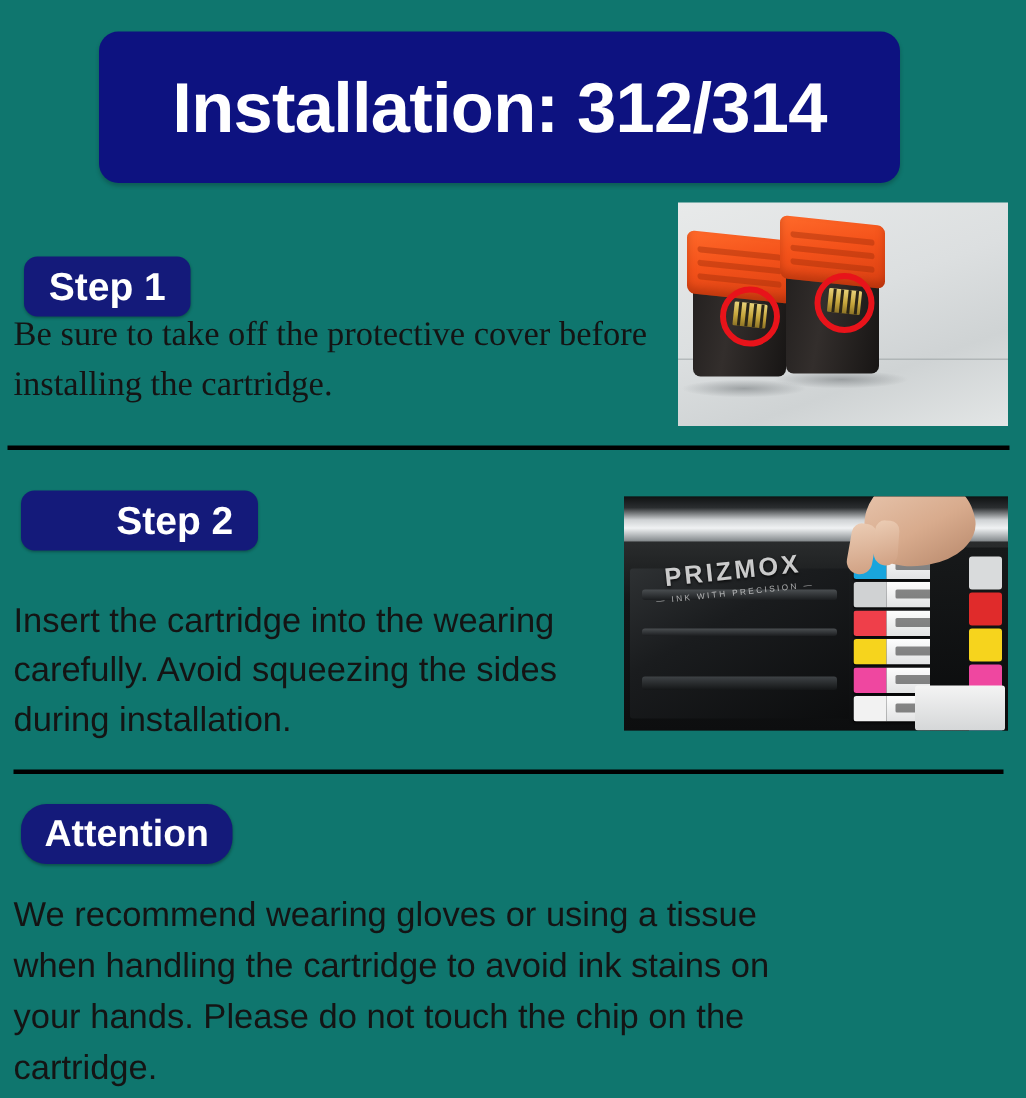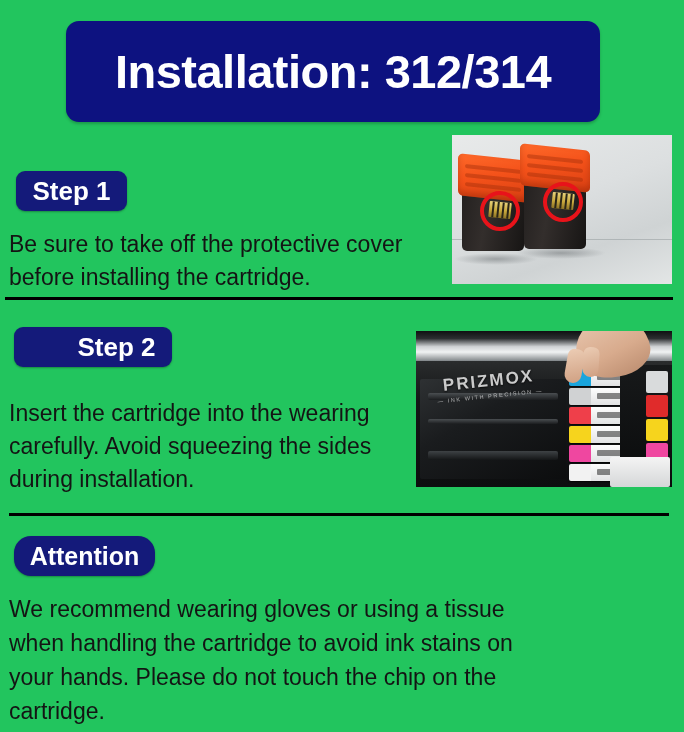--- a/index.html
+++ b/index.html
@@ -14,21 +14,21 @@
     font-family: "Liberation Sans", sans-serif;
     color: #1a1a1a;
     overflow: hidden;
     position: relative;
   }
 
   .page {
     position: relative;
     width: 684px;
     height: 732px;
-    background: #22c55e;
+    background: #0f766e;
   }
 
   
   .title-banner {
     position: absolute;
     left: 66px;
     top: 21px;
     width: 534px;
     height: 101px;
     background: #0d1280;
@@ -88,22 +88,23 @@
   
   .body-text {
     position: absolute;
     font-size: 23px;
     line-height: 33px;
     color: #141414;
     font-weight: normal;
   }
   .text-step1 {
     left: 9px;
-    top: 228px;
+    top: 206px;
     width: 440px;
+    font-family: Liberation Serif, serif;
   }
   .text-step2 {
     left: 9px;
     top: 397px;
     width: 410px;
   }
   .text-attention {
     left: 9px;
     top: 592px;
     width: 540px;

